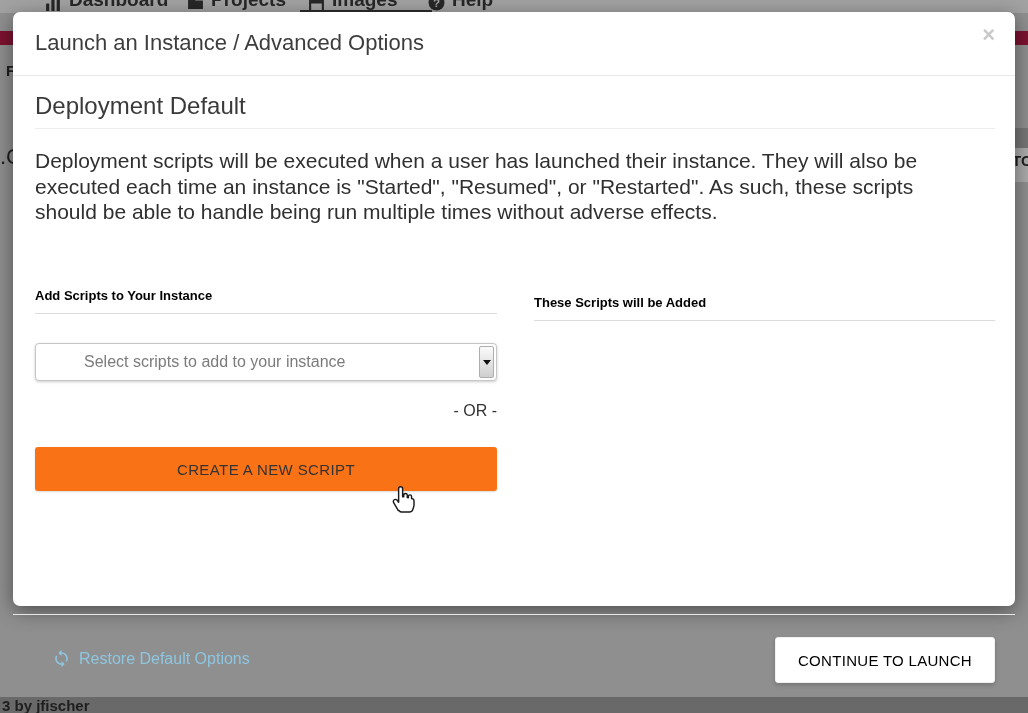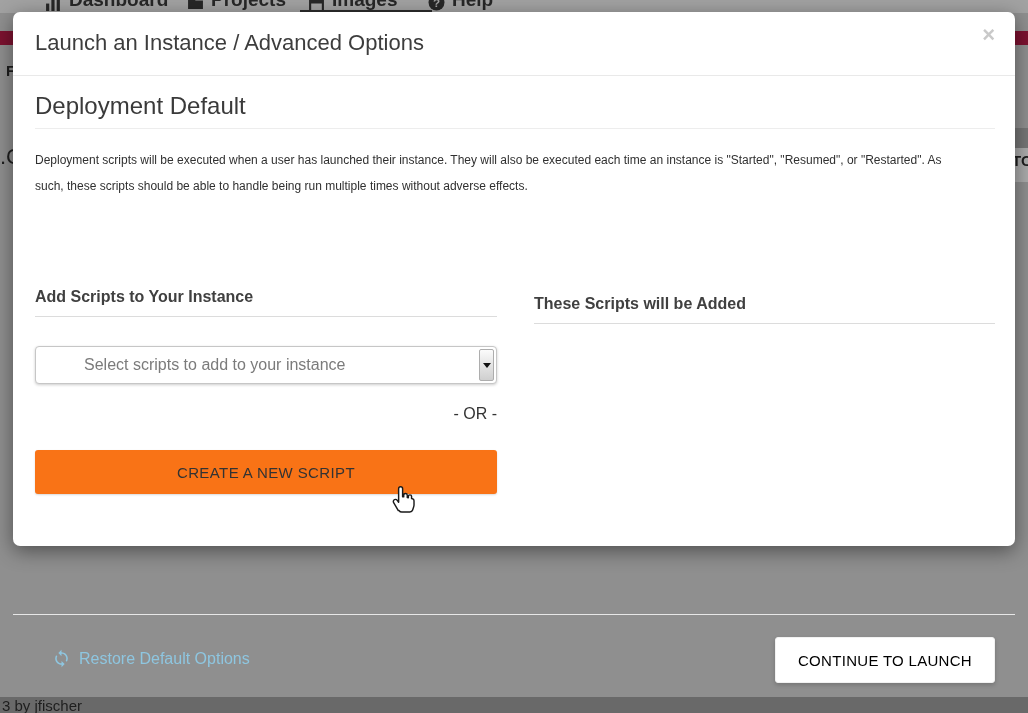--- a/index.html
+++ b/index.html
@@ -14,38 +14,38 @@
   .nav-item svg { width:17px; height:17px; fill:#272727; }
   .nav-underline { position:absolute; left:300px; top:10px; width:132px; height:3px; background:#2c2c2c; }
   .bg-accent { position:absolute; left:0; top:31px; width:1028px; height:14px; }
   .bg-frag { position:absolute; color:#1e1e1e; }
   .frag-f   { left:6px;  top:62px;  font-size:15px; font-weight:700; }
   .frag-c   { left:0px;  top:144px; font-size:22px; }
   .band-dark  { position:absolute; left:1015px; top:128px; width:13px; height:20px; background:#767676; }
   .band-light { position:absolute; left:1015px; top:148px; width:13px; height:34px; background:#ababab; }
   .frag-to  { left:1012px; top:152px; font-size:15px; font-weight:700; }
   .bg-bottom { position:absolute; left:0; top:697px; width:1028px; height:16px; background:#696969; }
-  .frag-jf  { left:2px; top:697px; font-size:15px; font-weight:400; }
+  .frag-jf  { left:2px; top:697px; font-size:15px; font-weight:700; }
 
   
   .modal {
-    position:absolute; left:13px; top:12px; width:1002px; height:534px;
+    position:absolute; left:13px; top:12px; width:1002px; height:594px;
     background:#ffffff; border-radius:7px; box-shadow:0 5px 20px rgba(0,0,0,0.45);
   }
   .modal-title { position:absolute; left:22px; top:18px; font-size:22px; color:#3d3d3d; }
   .modal-close { position:absolute; right:20px; top:12px; font-size:22px; font-weight:700; color:#c9c9c9; cursor:pointer; line-height:1; }
   .header-divider { position:absolute; left:0; top:63px; width:100%; height:1px; background:#e9e9e9; }
 
   .section-heading { position:absolute; left:22px; top:80px; font-size:24px; font-weight:400; color:#3a3a3a; }
   .section-heading-divider { position:absolute; left:22px; top:116px; width:960px; height:1px; background:#ededed; }
-  .section-desc { position:absolute; left:22px; top:136px; width:930px; font-size:12px; line-height:25.5px; color:#303030; }
+  .section-desc { position:absolute; left:22px; top:136px; width:930px; font-size:21px; line-height:25.5px; color:#303030; }
 
   .col-left  { position:absolute; left:22px;  top:276px; width:462px; }
   .col-right { position:absolute; left:521px; top:283px; width:461px; }
-  .col-heading { font-size:16px; font-weight:700; color:#404040; padding-bottom:10px; border-bottom:1px solid #dcdcdc; }
+  .col-heading { font-size:13px; font-weight:700; color:#000000; padding-bottom:10px; border-bottom:1px solid #dcdcdc; }
 
   .select-box { margin-top:29px; position:relative; height:38px; border:1px solid #c6c6c6; border-radius:4px; background:#fff; box-shadow:0 1px 3px rgba(0,0,0,0.2); cursor:pointer; }
   .select-text { line-height:36px; padding-left:20px; color:#7b7b7b; font-size:16px; white-space:nowrap; overflow:hidden;margin-left:28px; }
   .select-arrow { position:absolute; top:2px; right:2px; bottom:2px; width:15px; border:1px solid #adadad; border-radius:2px; background:linear-gradient(180deg,#fbfbfb,#cfcfcf); display:flex; align-items:center; justify-content:center; }
   .select-arrow-tri { width:0; height:0; border-left:4px solid transparent; border-right:4px solid transparent; border-top:5px solid #111; }
 
   .or-text { margin-top:21px; text-align:right; font-size:16px; color:#333; }
 
   .create-btn { display:block; margin-top:27px; width:100%; height:44px; background:#f97316; border:none; border-radius:3px;
     font-family:inherit; font-size:15px; color:#333; letter-spacing:0.4px; box-shadow:0 1px 2px rgba(0,0,0,0.15); cursor:pointer; }

